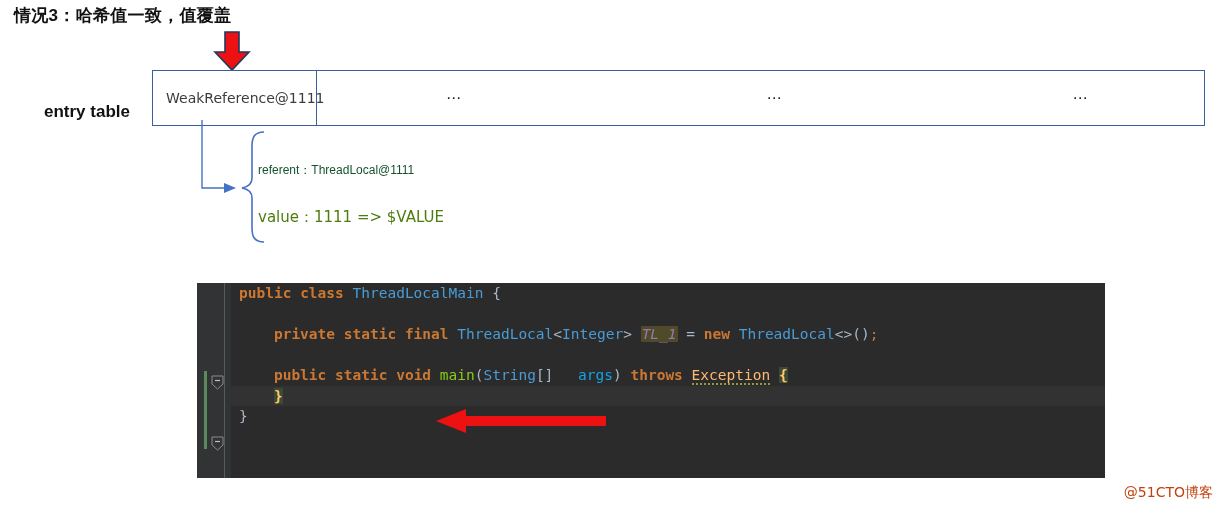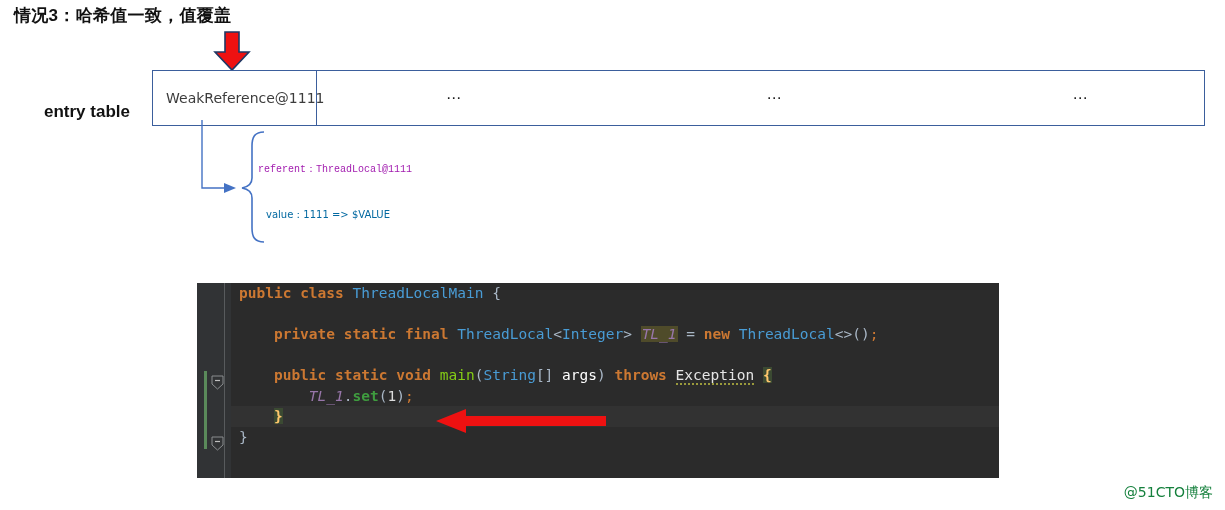--- a/index.html
+++ b/index.html
@@ -47,32 +47,32 @@
   }
   #entry-table .cell.e1{width:275px;}
   #entry-table .cell.e2{width:366px;}
   #entry-table .cell.e3{width:246px;}
 
   
   #leader{left:180px;top:120px;width:120px;height:125px;}
 
   #detail-referent{
     left:258px;top:162px;
-    font-size:10px;color:#a21caf;white-space:nowrap;
-    font-family:Liberation Mono, monospace;
+    font-size:12px;color:#14532d;white-space:nowrap;
+    font-family:Liberation Sans, sans-serif;
   }
   #detail-value{
-    left:266px;top:208px;
-    font-size:10px;color:#0369a1;white-space:nowrap;
+    left:258px;top:208px;
+    font-size:15px;color:#4d7c0f;white-space:nowrap;
     font-family:"DejaVu Sans","Liberation Sans",sans-serif;
   }
 
   
   #code-panel{
-    left:197px;top:283px;width:802px;height:195px;
+    left:197px;top:283px;width:908px;height:195px;
     background:#2b2b2b;overflow:hidden;
   }
   #gutter{
     position:absolute;left:0;top:0;width:34px;height:100%;
     background:#313335;
   }
   #gutter .changebar{
     position:absolute;left:7px;width:3px;background:#5a8a5a;
   }
   #gutter .fold{
@@ -84,37 +84,37 @@
   .line{
     position:relative;height:20.5px;line-height:20.5px;
     font-family:"DejaVu Sans Mono","Liberation Mono",monospace;
     font-size:14.5px;white-space:pre;color:#a9b7c6;
     padding-left:8px;
   }
   .line.selected{background:#323232;}
   .kw{color:#cc7832;font-weight:bold;}
   .type{color:#499cd5;}
   .fn{color:#84cc16;}
-  .param{color:#ffffff;}
+  .param{color:#0ea5e9;margin-left:16px;}
   .field{color:#9876aa;font-style:italic;}
   .field-hl{color:#9876aa;font-style:italic;background:#4f4b2a;padding:0 1px;}
   .meth{color:#3f9c3f;font-weight:bold;}
   .num{color:#dcdcdc;}
   .punct{color:#a9b7c6;}
   .semi{color:#cc7832;}
-  .warn{color:#e5e5e5;border-bottom:2px dotted #9a9a3c;}
+  .warn{color:#fdba74;border-bottom:2px dotted #9a9a3c;}
   .brace-hl{background:#3b4a32;color:#ffc66d;font-weight:bold;}
 
   
   #code-arrow{left:436px;top:406px;width:170px;height:30px;}
 
   
   #watermark{
     right:12px;bottom:8px;
-    font-size:14px;color:#15803d;white-space:nowrap;
+    font-size:14px;color:#c2410c;white-space:nowrap;
     font-family:"DejaVu Sans","Liberation Sans",sans-serif;
   }
 </style>
 </head>
 <body>
 
 <div class="abs" id="heading">情况3：哈希值一致，值覆盖</div>
 
 <div class="abs" id="down-arrow">
   <svg width="44" height="42" viewBox="0 0 44 42">
@@ -162,21 +162,20 @@
       </svg>
     </div>
     <div style="position:absolute;left:27px;top:0;bottom:0;width:1px;background:#585b5d;"></div>
   </div>
   <div id="codearea">
       <div class="line"><span class="kw">public</span><span class="punct"> </span><span class="kw">class</span><span class="punct"> </span><span class="type">ThreadLocalMain</span><span class="punct"> {</span></div>
       <div class="line">&nbsp;</div>
       <div class="line"><span class="kw">    private</span><span class="punct"> </span><span class="kw">static</span><span class="punct"> </span><span class="kw">final</span><span class="punct"> </span><span class="type">ThreadLocal</span><span class="punct">&lt;</span><span class="type">Integer</span><span class="punct">&gt; </span><span class="field-hl">TL_1</span><span class="punct"> = </span><span class="kw">new</span><span class="punct"> </span><span class="type">ThreadLocal</span><span class="punct">&lt;&gt;()</span><span class="semi">;</span></div>
       <div class="line">&nbsp;</div>
       <div class="line"><span class="kw">    public</span><span class="punct"> </span><span class="kw">static</span><span class="punct"> </span><span class="kw">void</span><span class="punct"> </span><span class="fn">main</span><span class="punct">(</span><span class="type">String</span><span class="punct">[] </span><span class="param">args</span><span class="punct">) </span><span class="kw">throws</span><span class="punct"> </span><span class="warn">Exception</span><span class="punct"> </span><span class="brace-hl">{</span></div>
-      <div class="line"><span class="punct">        </span><span class="field">TL_1</span><span class="punct">.</span><span class="meth">set</span><span class="punct">(</span><span class="num">1</span><span class="punct">)</span><span class="semi">;</span></div>
       <div class="line selected"><span class="punct">    </span><span class="brace-hl">}</span></div>
       <div class="line"><span class="punct">}</span></div>
     </div>
 </div>
 
 <div class="abs" id="code-arrow">
   <svg width="170" height="30" viewBox="0 0 170 30">
     <polygon points="0,15 30,3 30,10 170,10 170,20 30,20 30,27" fill="#ee1111"></polygon>
   </svg>
 </div>

